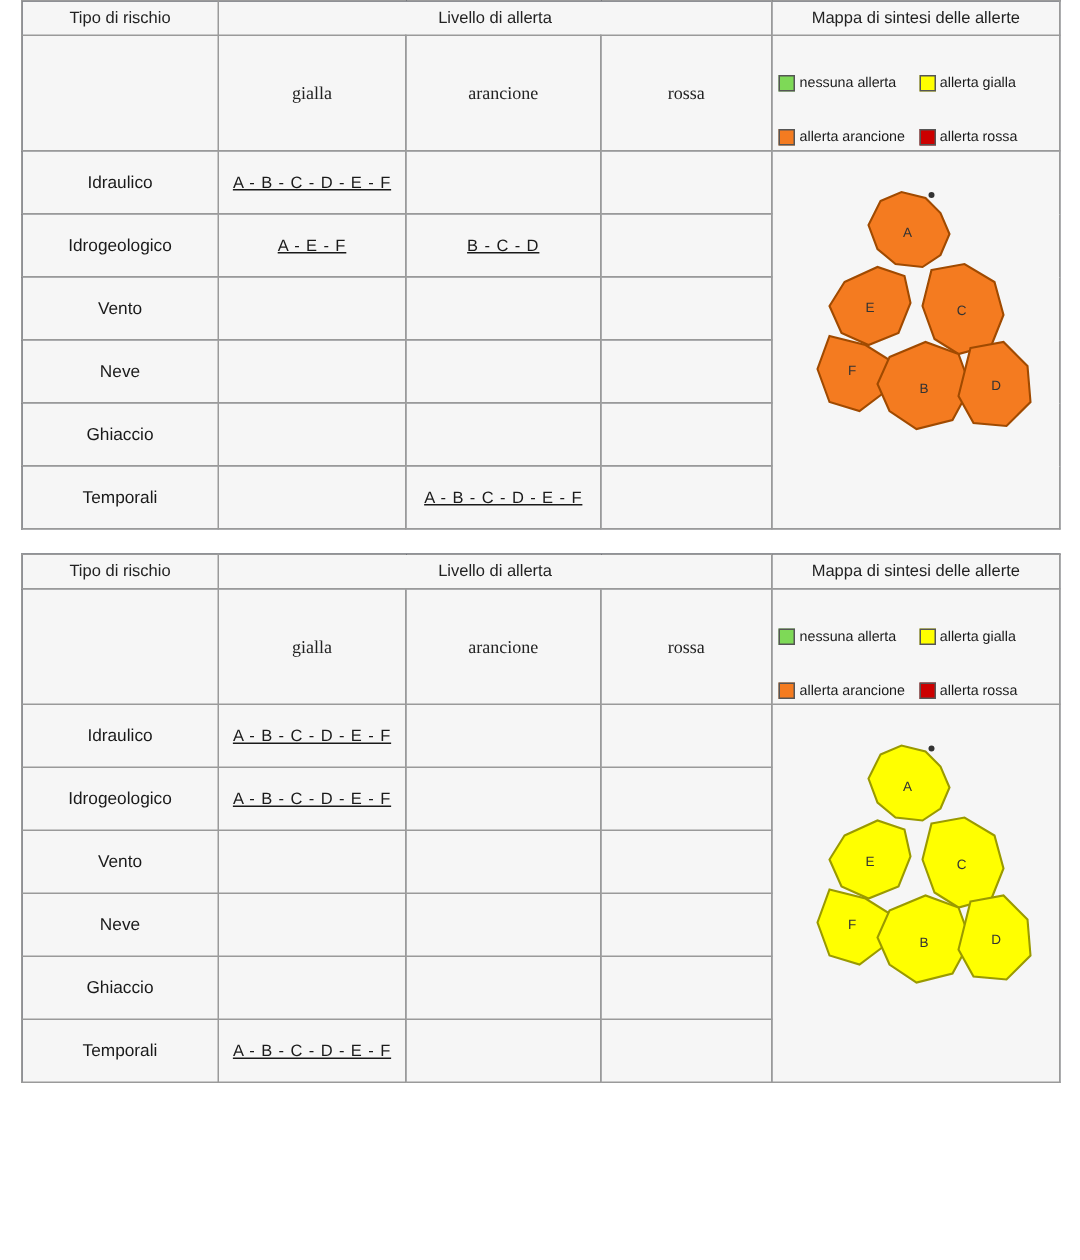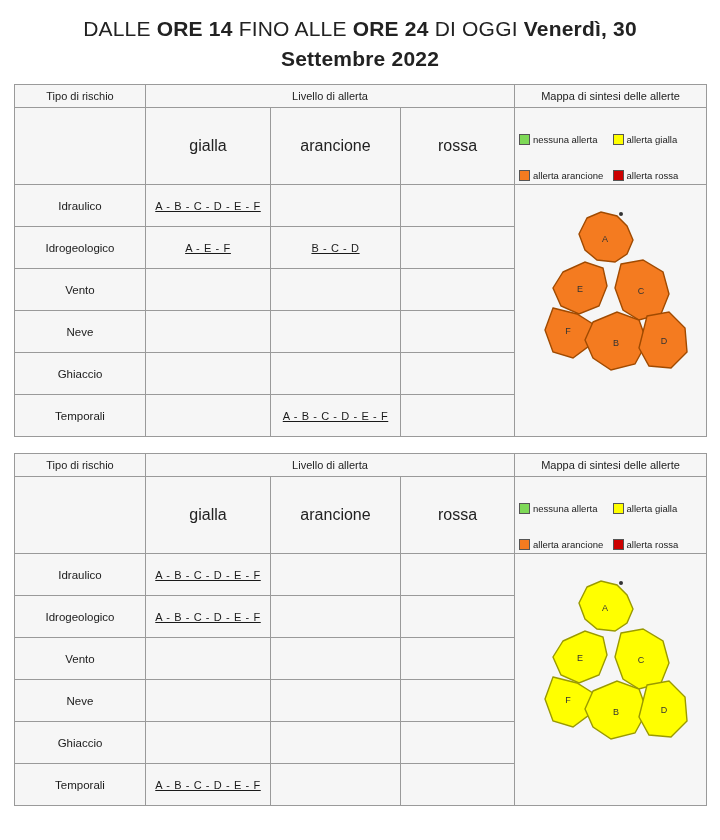--- a/index.html
+++ b/index.html
@@ -54,23 +54,24 @@
     vertical-align: middle;
     text-align: center;
   }
   .hdr-main {
     font-size: 11px;
     color: #222;
     height: 20px;
     background: #ededed;
   }
   .sub-level {
-    font-size: 16px;
+    font-size: 12px;
     color: #222;
     height: 34px;
+    font-family: Liberation Serif, serif;
   }
   .row-label {
     font-size: 11.5px;
     color: #1a1a1a;
     height: 39px;
   }
   .cell-val {
     font-size: 11px;
     letter-spacing: 0.6px;
     color: #1a1a1a;
@@ -128,23 +129,20 @@
   }
   .spacer-mid { height: 16px; }
 </style>
 </head>
 <body>
 
 <div class="page">
 
   <div class="section">
 
-    <div class="section-title">
-      <span>DALLE </span><span class="bold">ORE 14</span><span> FINO ALLE </span><span class="bold">ORE 24</span><span> DI OGGI </span><span class="bold">Venerdì, 30 Settembre 2022</span>
-    </div>
 
     <table class="alert-table">
       <colgroup>
         <col style="width:131px">
         <col style="width:125px">
         <col style="width:130px">
         <col style="width:114px">
         <col style="width:192px">
       </colgroup>
       <tbody>

